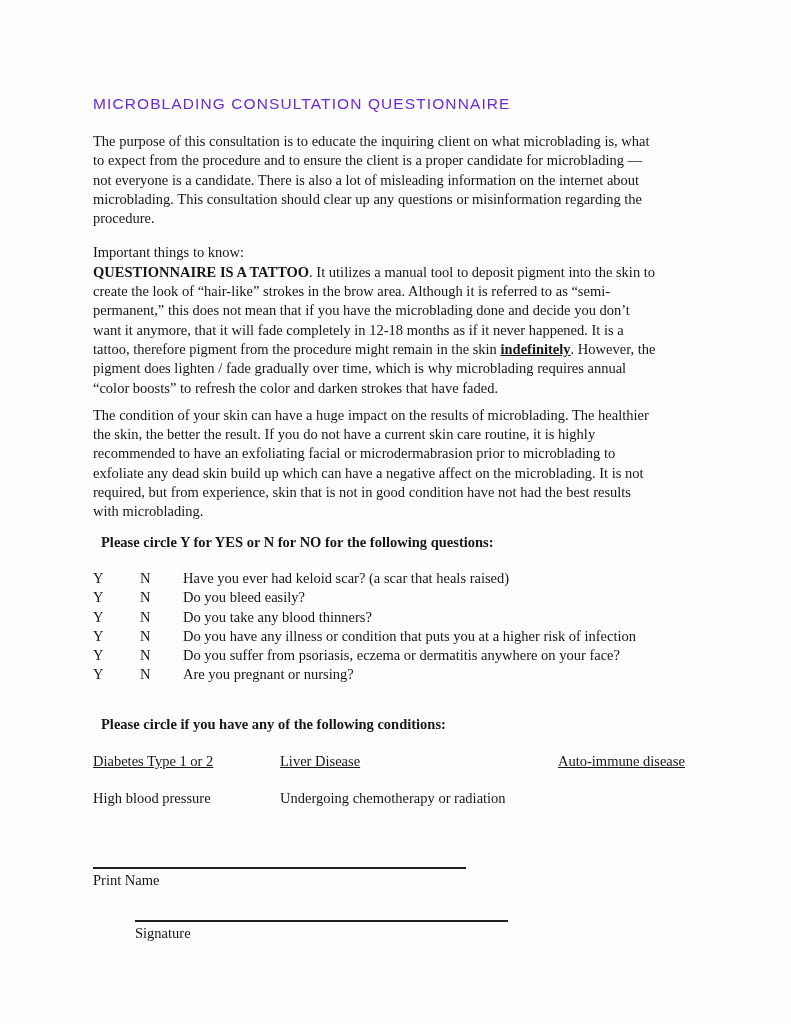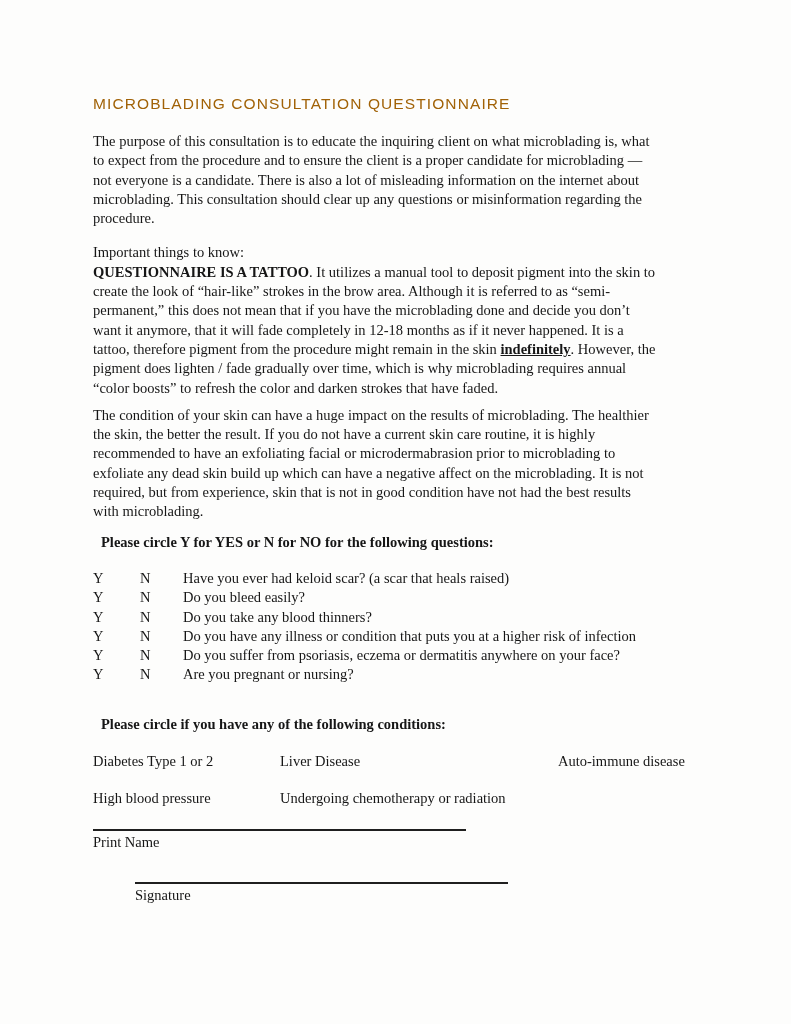--- a/index.html
+++ b/index.html
@@ -17,21 +17,21 @@
     width: 791px;
     height: 1024px;
     padding: 95px 70px 0 93px;
     background: #fdfdfc;
   }
   .doc-title {
     font-family: "Liberation Sans", "DejaVu Sans", sans-serif;
     font-size: 15.5px;
     font-weight: 400;
     letter-spacing: 1.1px;
-    color: #a16207;
+    color: #6d28d9;
     line-height: 18px;
     white-space: nowrap;
   }
   .body-text {
     margin: 0;
     width: 628px;
     line-height: 19.3px;
     white-space: pre-line;
   }
   .p-intro      { margin-top: 19px; }
@@ -44,26 +44,26 @@
     font-weight: 700;
     line-height: 19.3px;
   }
   .h-circle-yn  { margin-top: 11px; }
   .h-conditions { margin-top: 30px; }
   .yn-list { margin-top: 17px; }
   .yn-row  { line-height: 19.3px; }
   .yn-y { display: inline-block; width: 47px; }
   .yn-n { display: inline-block; width: 43px; }
   .cond-row { display: flex; line-height: 19.3px; }
-  .cond-row-1 { margin-top: 18px; }
+  .cond-row-1 { margin-top: 18px; text-decoration: underline; }
   .cond-row-2 { margin-top: 18px; }
   .cond-c1 { width: 187px; }
   .cond-c2 { width: 278px; }
   .cond-c3 { flex: 1; }
-  .sig-area-1 { margin-top: 20px; display: flex; }
+  .sig-area-1 { margin-top: 58px; display: flex; }
   .sig-area-2 { margin-top: 30px; margin-left: 42px; }
   .sig-col-name { width: 373px; }
   .sig-col-date { width: 145px; margin-left: 94px; }
   .fill-line {
     height: 1px;
     border-bottom: 2px solid #1f1f1f;
   }
   .sig-label { line-height: 19.3px; margin-top: 2px; }
 </style>
 </head>

